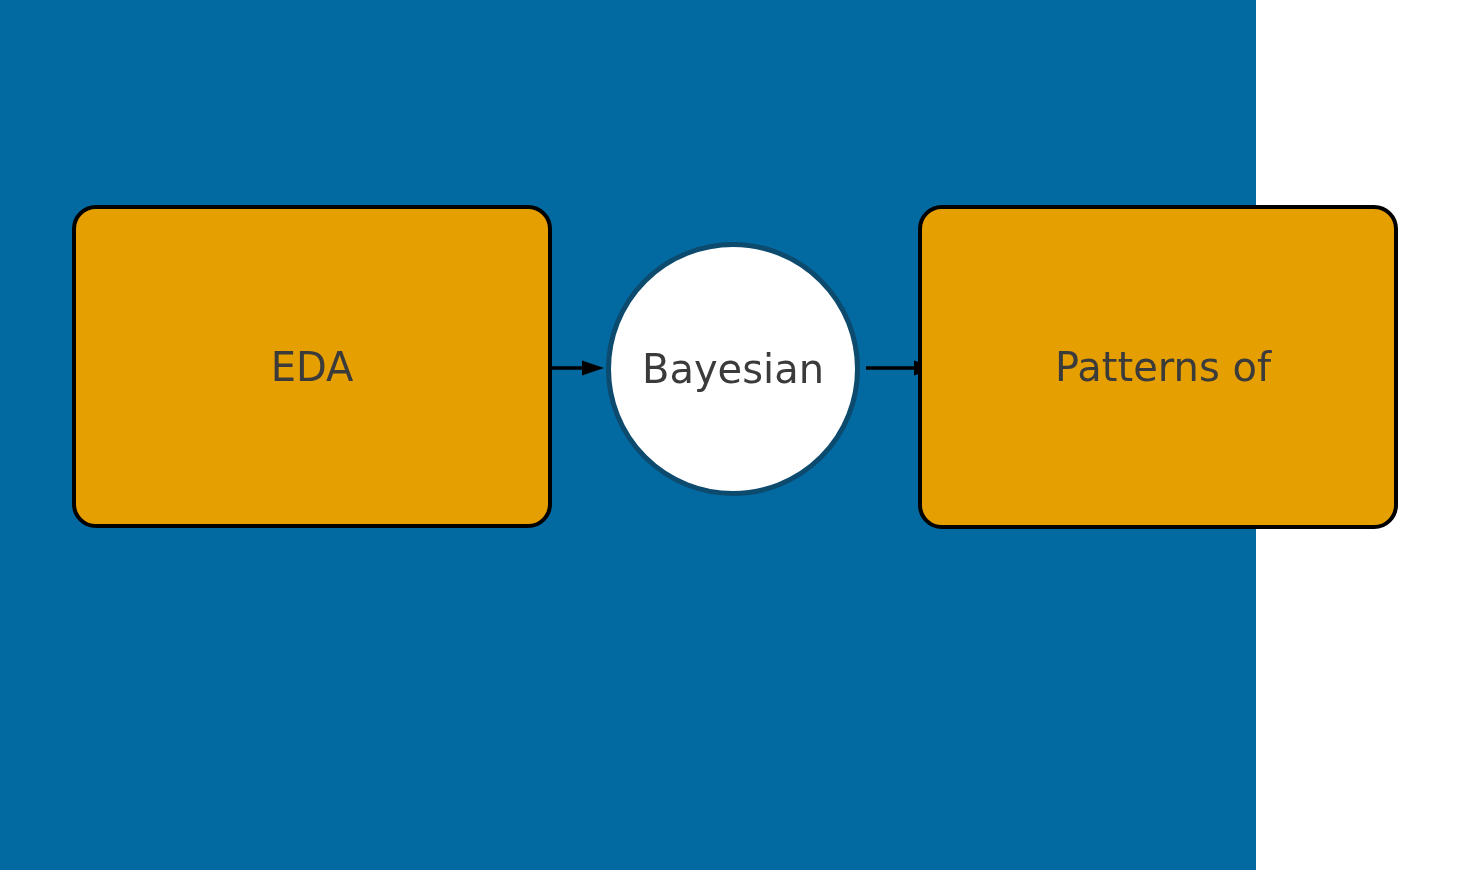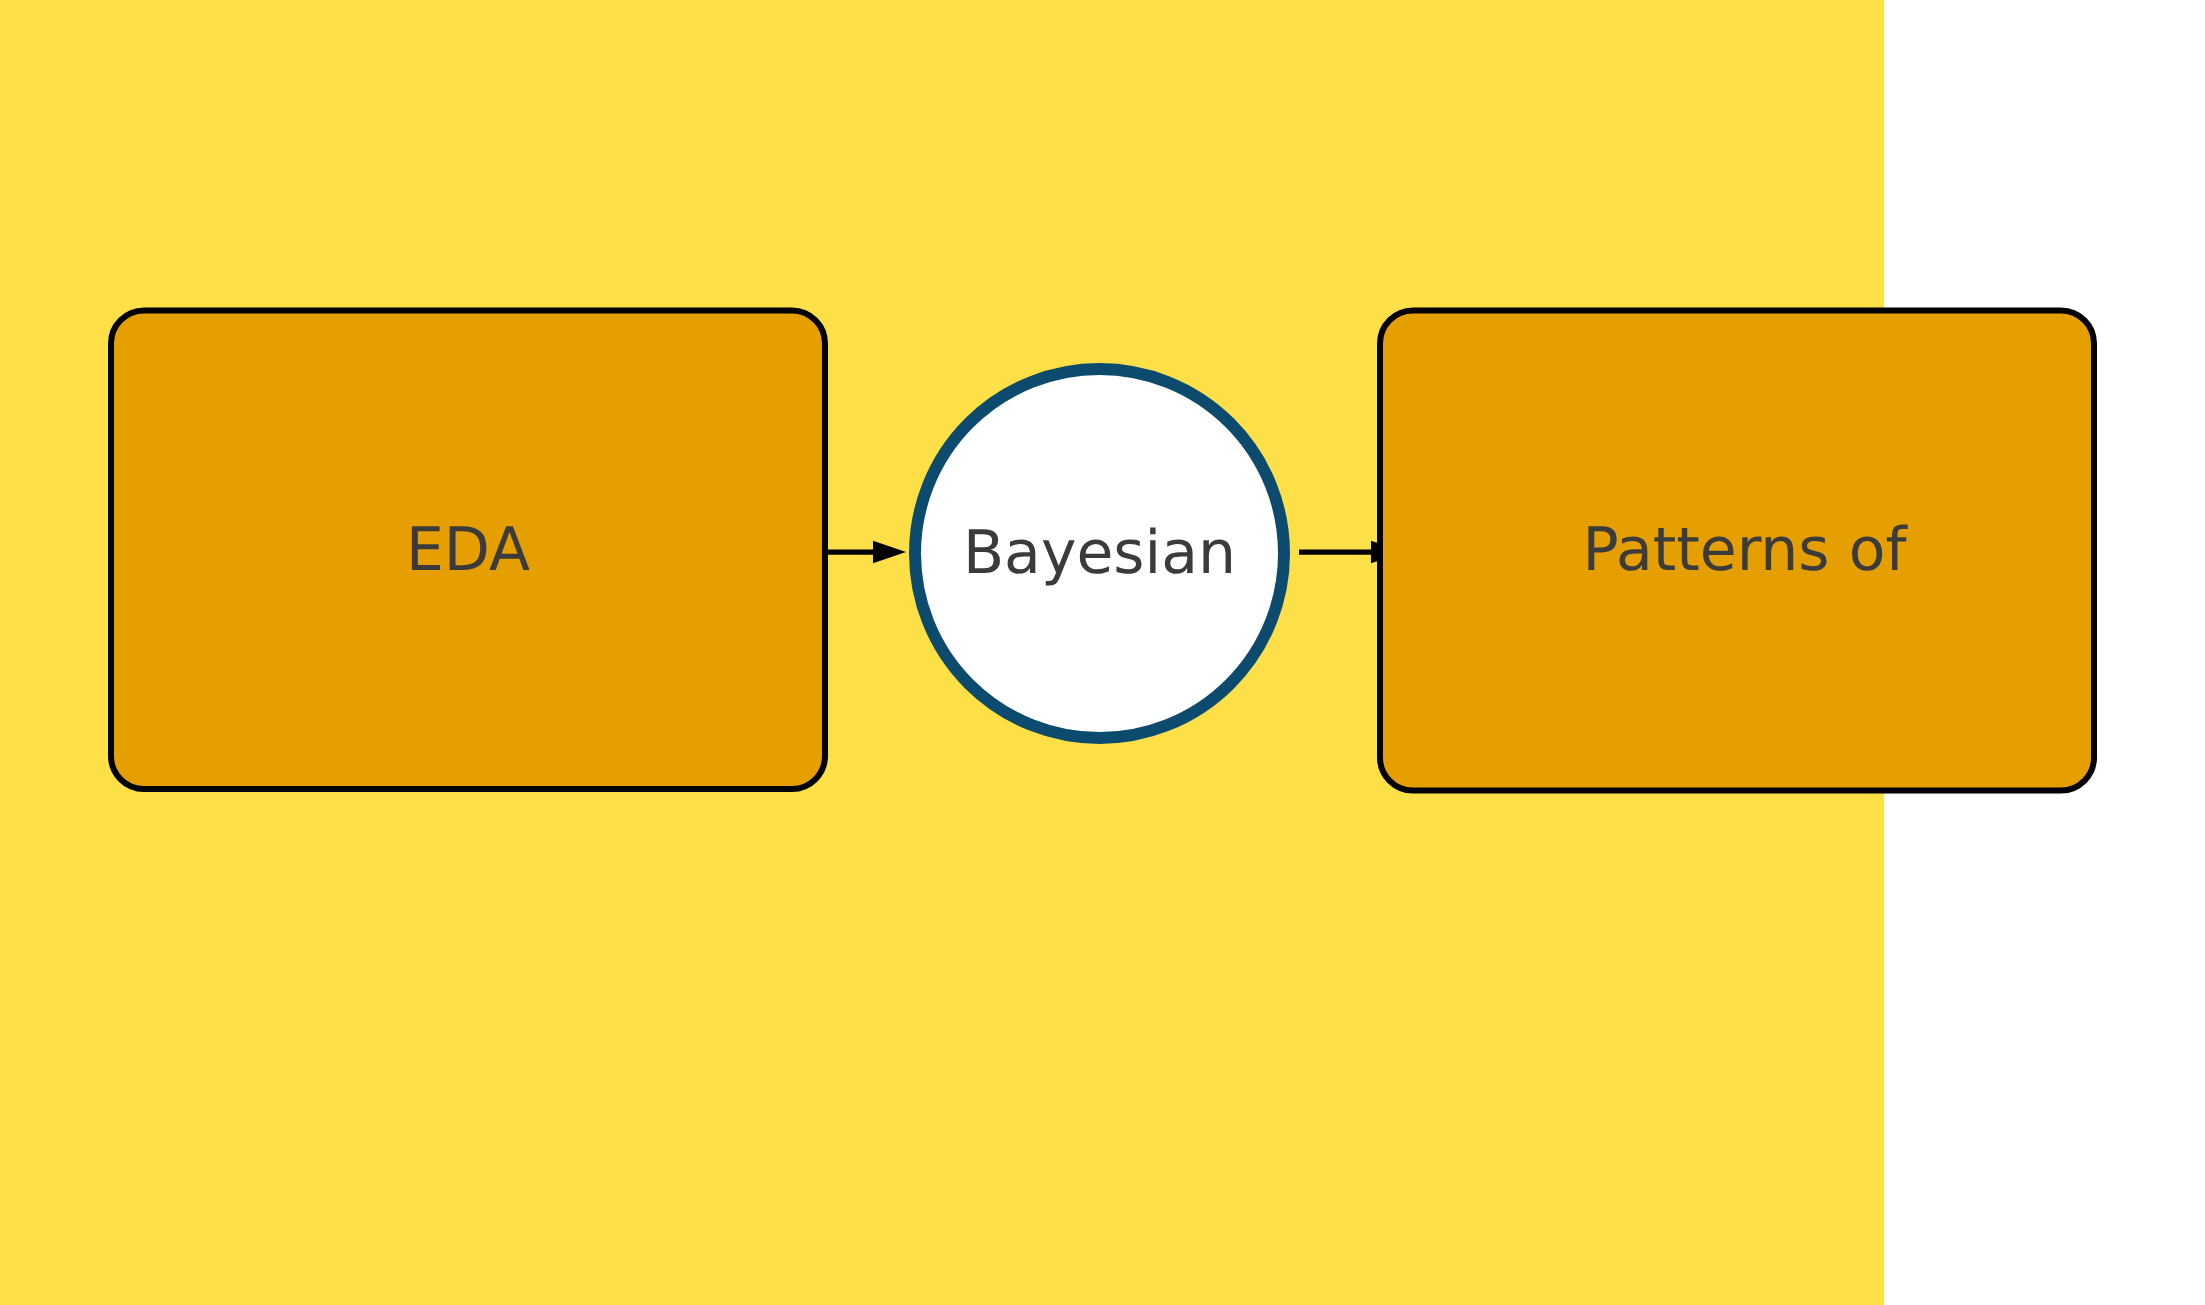--- a/index.html
+++ b/index.html
@@ -8,21 +8,21 @@
     width: 1470px;
     height: 870px;
     background: #ffffff;
     font-family: "DejaVu Sans", "Liberation Sans", sans-serif;
     overflow: hidden;
   }
   .canvas {
     position: relative;
     width: 1256px;
     height: 870px;
-    background: #fde047;
+    background: #0369a1;
   }
   .node {
     position: absolute;
     display: flex;
     align-items: center;
     justify-content: center;
     text-align: center;
     box-sizing: border-box;
     color: #3b3b3b;
     font-size: 40px;
@@ -42,21 +42,21 @@
   }
   .box-right {
     left: 918px;
     top: 205px;
     width: 480px;
     height: 324px;
     padding-left: 10px;
   }
   .circle {
     background: #ffffff;
-    border: 8px solid #0c4a6e;
+    border: 5px solid #0c4a6e;
     border-radius: 50%;
     left: 606px;
     top: 242px;
     width: 254px;
     height: 254px;
   }
   .arrows-layer {
     position: absolute;
     left: 0;
     top: 0;

